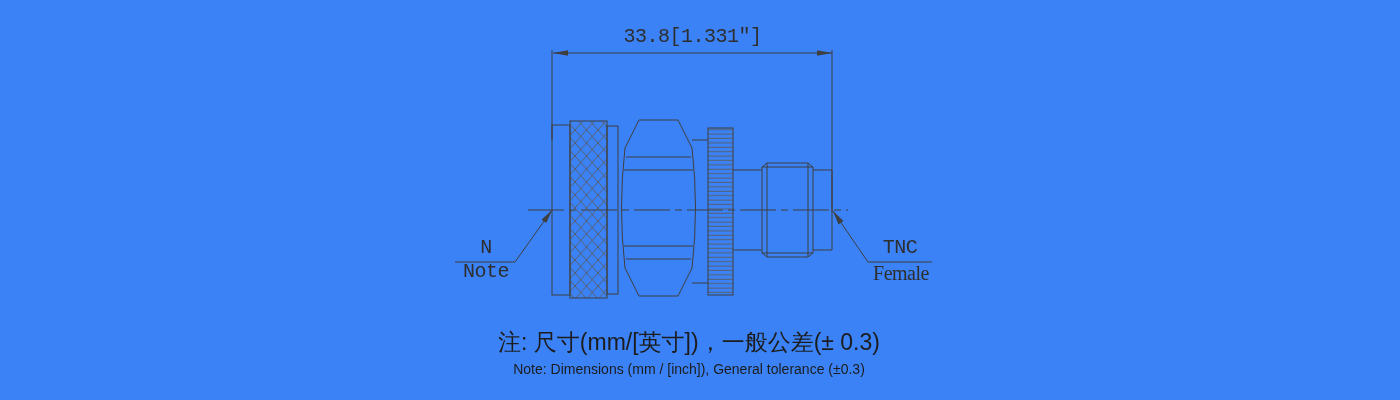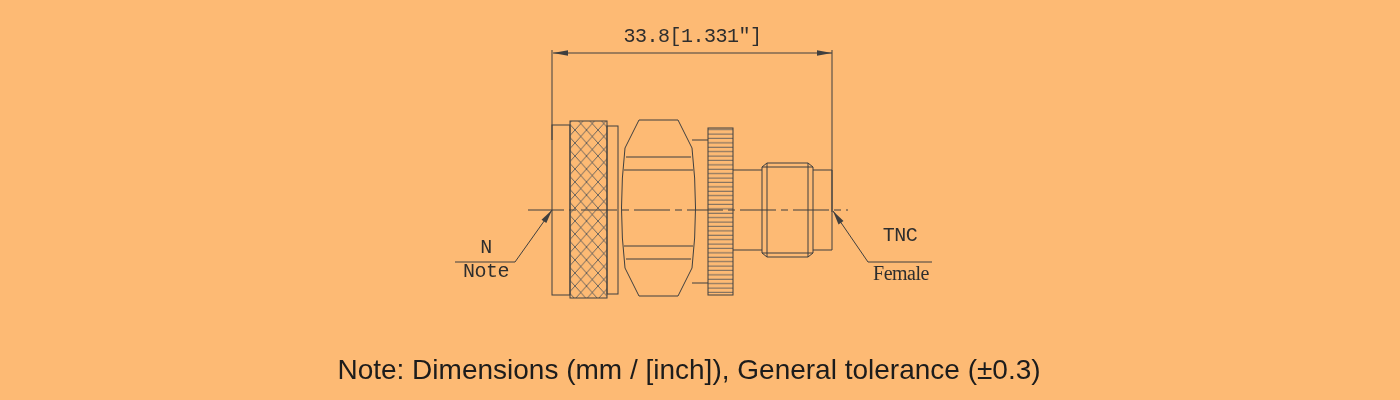--- a/index.html
+++ b/index.html
@@ -1,19 +1,19 @@
 <!DOCTYPE html>
 <html><head>
 <meta charset="utf-8">
 <style>
   html,body{margin:0;padding:0;background:#fff;}
   #stage{
     position:relative;
     width:1400px;height:400px;
-    background:#fdba74;
+    background:#3b82f6;
     overflow:hidden;
     font-family:"Liberation Sans", sans-serif;
   }
   #drawing-svg{position:absolute;left:0;top:0;}
   .cad-text{
     position:absolute;
     font-family:"Liberation Mono","DejaVu Sans Mono",monospace;
     color:#2e2e2e;
     font-size:20px;
     line-height:1;
@@ -24,21 +24,21 @@
   .note-text{
     position:absolute;
     left:0;
     width:1378px;
     text-align:center;
     color:#1c1c1c;
     font-family:"Liberation Sans","DejaVu Sans",sans-serif;
     white-space:nowrap;
   }
   .note-zh{top:330px;font-size:23px;line-height:25px;}
-  .note-en{top:357px;font-size:28px;line-height:25px;}
+  .note-en{top:357px;font-size:14px;line-height:25px;}
 </style>
 </head>
 <body>
 
 <div id="stage">
 
   <svg id="drawing-svg" width="1400" height="400" viewBox="0 0 1400 400">
     <defs>
       <pattern id="xhatch" width="11.5" height="13" patternUnits="userSpaceOnUse">
         <path d="M0,0 L11.5,13 M11.5,0 L0,13" stroke="#5a5a5a" stroke-width="0.9" fill="none"></path>
@@ -100,18 +100,19 @@
       <polyline points="833,211 868,262 932,262" stroke="#3f3f3f" stroke-width="1" fill="none"></polyline>
       <polygon points="833,211 843.5,221 838.5,224.4" fill="#3f3f3f"></polygon>
     </g>
   </svg>
 
   <div class="cad-text" style="left:553px;top:27px;width:279px;">33.8[1.331″]</div>
 
   <div class="cad-text" style="left:450px;top:238px;width:72px;">N</div>
   <div class="cad-text" style="left:450px;top:262px;width:72px;">Note</div>
 
-  <div class="cad-text" style="left:864px;top:226px;width:72px;">TNC</div>
+  <div class="cad-text" style="left:864px;top:238px;width:72px;">TNC</div>
   <div class="cad-text" style="left:862px;top:263px;width:78px;font-family:Liberation Serif, serif;">Female</div>
 
+  <div class="note-text note-zh">注: 尺寸(mm/[英寸])，一般公差(± 0.3)</div>
   <div class="note-text note-en">Note: Dimensions (mm / [inch]), General tolerance (±0.3)</div>
 
 </div>
 
 </body></html>

